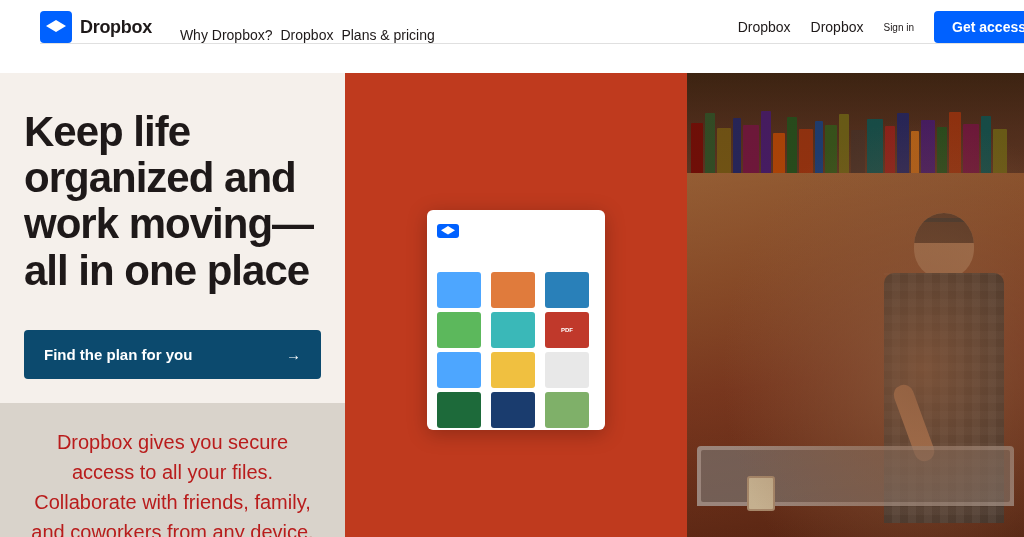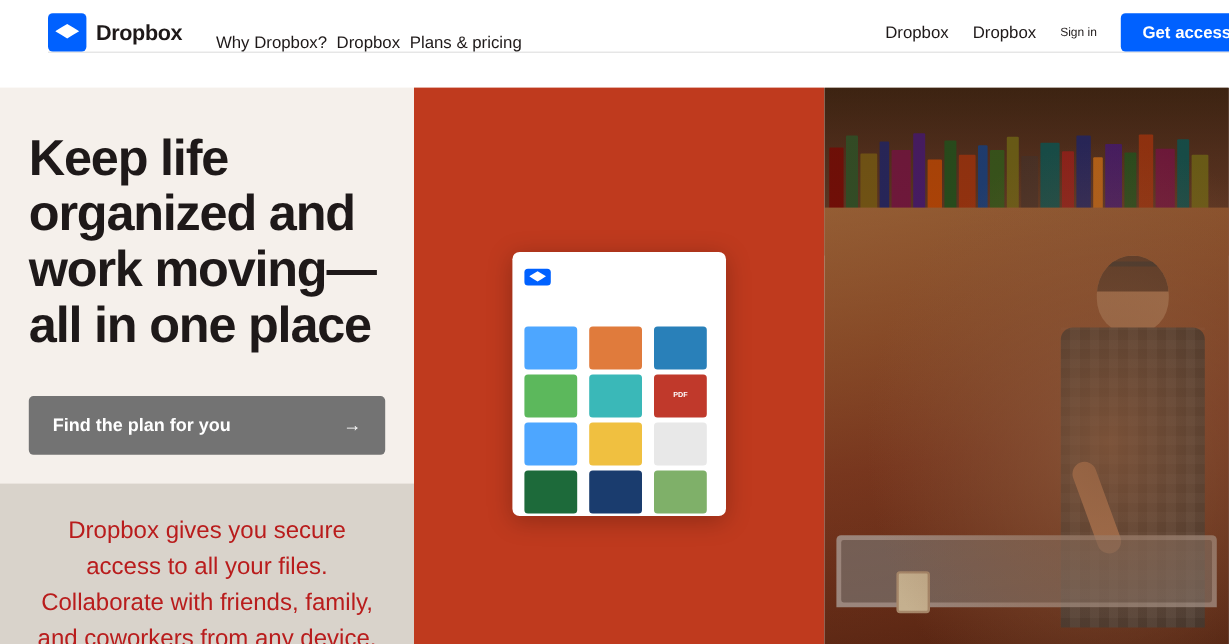--- a/index.html
+++ b/index.html
@@ -39,21 +39,21 @@
     }
     .left-top {
       flex: 1; padding: 36px 24px 24px 24px;
     }
     .hero-heading {
       font-size: 42px; font-weight: 800; color: #1e1919; line-height: 1.1;
       letter-spacing: -1px; margin-bottom: 36px;
     }
     .cta-btn {
       display: flex; align-items: center; justify-content: space-between;
-      background: #737373; color: #fff; font-size: 15px; font-weight: 600;
+      background: #0c4a6e; color: #fff; font-size: 15px; font-weight: 600;
       padding: 16px 20px; border-radius: 4px; cursor: pointer; width: 100%;
       border: none;
     }
     .left-bottom {
       background: #d9d3cb; padding: 24px; text-align: center;
     }
     .left-bottom p {
       font-size: 20px; color: #b91c1c; line-height: 1.5; text-align: center;
     }
 

